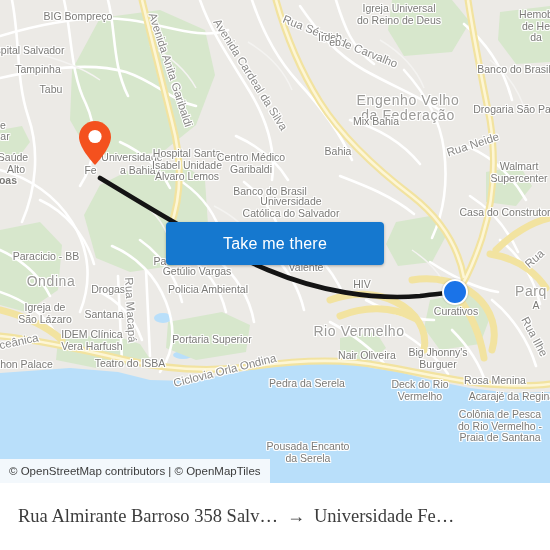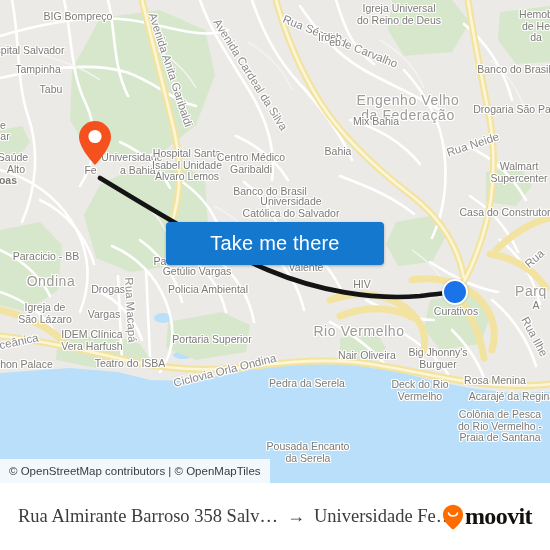--- a/index.html
+++ b/index.html
@@ -43,21 +43,21 @@
   #origin-marker { position:absolute; left:95px; top:170px;
     transform:translate(-50%,-100%); }
   #dest-marker { position:absolute; left:455px; top:292px; width:26px;height:26px;
     border-radius:50%; background:#1a73e8; border:2.5px solid #ffffff;
     transform:translate(-50%,-50%); box-shadow:0 0 2px rgba(0,0,0,.25); }
 
   
   #take-me-there {
     position:absolute; left:166px; top:222px; width:218px; height:43px;
     background:#1578cf; color:#ffffff; border:none; border-radius:4px;
-    font-family:"Liberation Sans", sans-serif; font-size:20px; letter-spacing:.2px;
+    font-family:"Liberation Sans", sans-serif; font-size:16px; letter-spacing:.2px;
     cursor:pointer; box-shadow:0 1px 3px rgba(0,0,0,.28);
   }
 
   
   #attribution {
     position:absolute; left:0; top:459px; height:24px;
     background:rgba(247,250,252,.93);
     color:#3c3c3c; font-size:11.5px; line-height:24px;
     padding:0 9px; white-space:nowrap;
   }
@@ -236,21 +236,21 @@
 Católica do Salvador</div>
         <div class="lbl" style="left: 46px; top: 257px;">Paracicio - BB</div>
         <div class="lbl place" style="left: 51px; top: 281px;">Ondina</div>
         <div class="lbl" style="left: 45px; top: 313px;">Igreja de
 São Lázaro</div>
         <div class="lbl road" style="left: 19px; top: 342px; transform: translate(-50%, -50%) rotate(-12deg);">ceânica</div>
         <div class="lbl" style="left: 92px; top: 340px;">IDEM Clínica
 Vera Harfush</div>
         <div class="lbl" style="left: 25px; top: 365px;">thon Palace</div>
         <div class="lbl" style="left: 103px; top: 290px; padding-left: 15px;">Drogasil</div>
-        <div class="lbl" style="left: 104px; top: 315px;">Vargas</div>
+        <div class="lbl" style="left: 104px; top: 315px;">Santana</div>
         <div class="lbl road" style="left: 130px; top: 310px; transform: translate(-50%, -50%) rotate(87deg);">Rua Macapá</div>
         <div class="lbl" style="left: 130px; top: 364px;">Teatro do ISBA</div>
         <div class="lbl" style="left: 160px; top: 262px;">Pa</div>
         <div class="lbl" style="left: 197px; top: 272px;">Getúlio Vargas</div>
         <div class="lbl" style="left: 208px; top: 290px;">Policia Ambiental</div>
         <div class="lbl" style="left: 306px; top: 268px;">Valente</div>
         <div class="lbl" style="left: 362px; top: 285px;">HIV</div>
         <div class="lbl" style="left: 212px; top: 340px;">Portaria Superior</div>
         <div class="lbl road" style="left: 225px; top: 371px; transform: translate(-50%, -50%) rotate(-14deg);">Ciclovia Orla Ondina</div>
         <div class="lbl" style="left: 307px; top: 384px;">Pedra da Serela</div>
@@ -290,23 +290,15 @@
 
     <div id="attribution">© OpenStreetMap contributors | © OpenMapTiles</div>
   </div>
 
   <div id="bottom-bar">
     <div id="trip-summary">
       <span class="trip-text">Rua Almirante Barroso 358 Salv…</span>
       <span id="arrow-icon">→</span>
       <span class="trip-text">Universidade Fe…</span>
     </div>
-    <div id="moovit-logo">
-      <svg width="22" height="26" viewBox="0 0 22 26">
-        <path d="M11,0.8 C5.4,0.8 0.9,5.3 0.9,10.9 C0.9,18.3 11,25.6 11,25.6
-                 C11,25.6 21.1,18.3 21.1,10.9 C21.1,5.3 16.6,0.8 11,0.8 Z" fill="#ff6d00"></path>
-        <path d="M6.6,9.2 C7.3,12.8 14.7,12.8 15.4,9.2" fill="none" stroke="#ffffff" stroke-width="1.7" stroke-linecap="round"></path>
-      </svg>
-      <span id="moovit-wordmark">moovit</span>
-    </div>
   </div>
 
 </div>
 
 </body></html>

